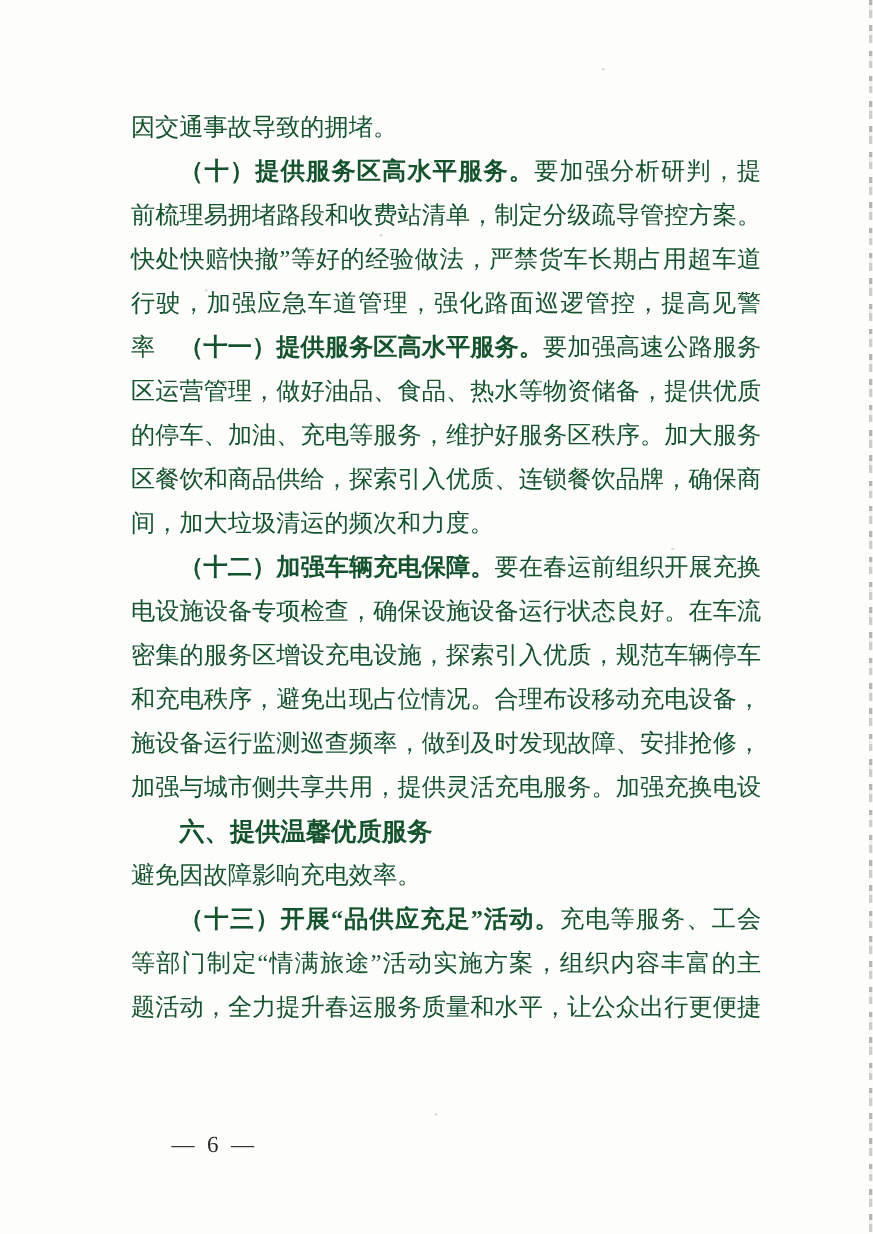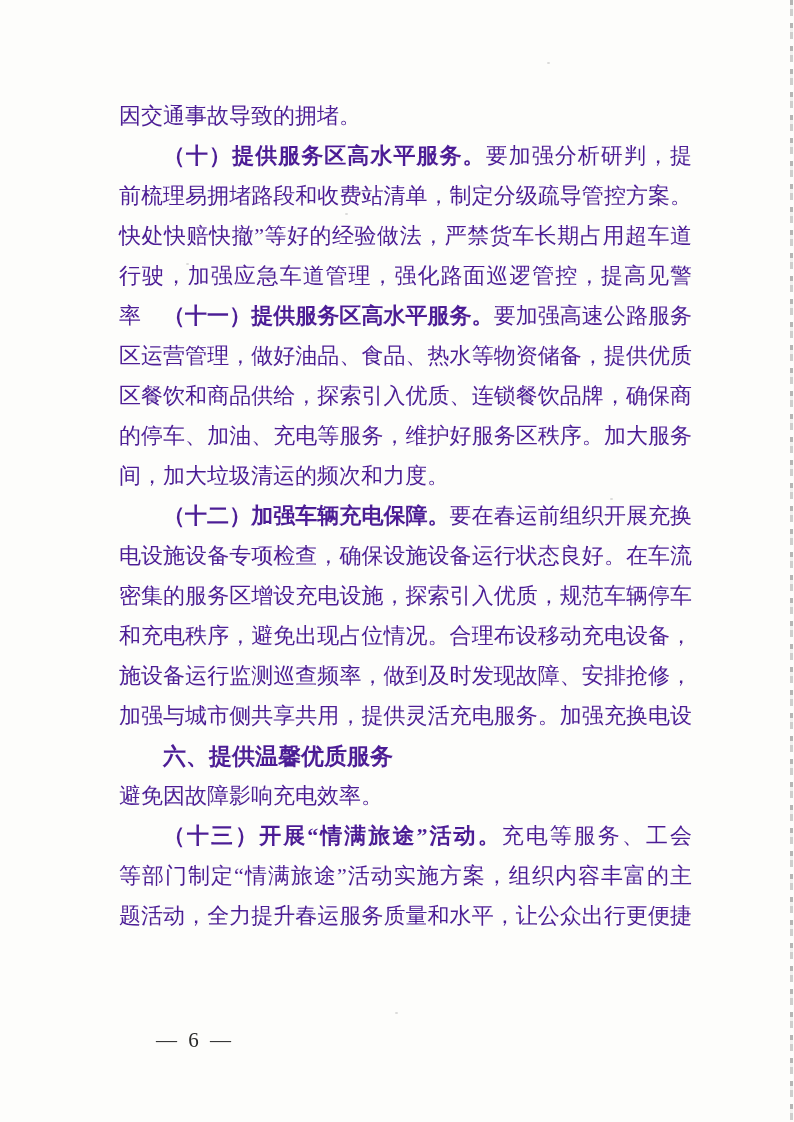--- a/index.html
+++ b/index.html
@@ -18,21 +18,21 @@
   .body-text {
     position: absolute;
     left: 119px;
     top: 96px;
     width: 573px;
   }
   .line {
     height: 40px;
     line-height: 40px;
     font-size: 22px;
-    color: #4c1d95;
+    color: #14532d;
     letter-spacing: 0;
   }
   .line.j {
     text-align: justify;
     text-align-last: justify;
   }
   .line.indent {
     text-indent: 2em;
   }
   .run-body {
@@ -81,32 +81,32 @@
 
 <div class="page">
   <div class="body-text">
       <div class="line"><span class="run-body">因交通事故导致的拥堵。</span></div>
       <div class="line j indent"><span class="run-bold">（十）提供服务区高水平服务。</span><span class="run-body">要加强分析研判，提</span></div>
       <div class="line j"><span class="run-body">前梳理易拥堵路段和收费站清单，制定分级疏导管控方案。</span></div>
       <div class="line j"><span class="run-body">快处快赔快撤”等好的经验做法，严禁货车长期占用超车道</span></div>
       <div class="line j"><span class="run-body">行驶，加强应急车道管理，强化路面巡逻管控，提高见警率。</span></div>
       <div class="line j indent"><span class="run-bold">（十一）提供服务区高水平服务。</span><span class="run-body">要加强高速公路服务</span></div>
       <div class="line j"><span class="run-body">区运营管理，做好油品、食品、热水等物资储备，提供优质</span></div>
+      <div class="line j"><span class="run-body">的停车、加油、充电等服务，维护好服务区秩序。加大服务</span></div>
       <div class="line j"><span class="run-body">区餐饮和商品供给，探索引入优质、连锁餐饮品牌，确保商</span></div>
-      <div class="line j"><span class="run-body">的停车、加油、充电等服务，维护好服务区秩序。加大服务</span></div>
       <div class="line"><span class="run-body">间，加大垃圾清运的频次和力度。</span></div>
       <div class="line j indent"><span class="run-bold">（十二）加强车辆充电保障。</span><span class="run-body">要在春运前组织开展充换</span></div>
       <div class="line j"><span class="run-body">电设施设备专项检查，确保设施设备运行状态良好。在车流</span></div>
       <div class="line j"><span class="run-body">密集的服务区增设充电设施，探索引入优质，规范车辆停车</span></div>
       <div class="line j"><span class="run-body">和充电秩序，避免出现占位情况。合理布设移动充电设备，</span></div>
       <div class="line j"><span class="run-body">施设备运行监测巡查频率，做到及时发现故障、安排抢修，</span></div>
       <div class="line j"><span class="run-body">加强与城市侧共享共用，提供灵活充电服务。加强充换电设</span></div>
       <div class="line indent"><span class="run-hei">六、提供温馨优质服务</span></div>
       <div class="line"><span class="run-body">避免因故障影响充电效率。</span></div>
-      <div class="line j indent"><span class="run-bold">（十三）开展“情满旅途”活动。</span><span class="run-body">充电等服务、工会</span></div>
+      <div class="line j indent"><span class="run-bold">（十三）开展“品供应充足”活动。</span><span class="run-body">充电等服务、工会</span></div>
       <div class="line j"><span class="run-body">等部门制定“情满旅途”活动实施方案，组织内容丰富的主</span></div>
       <div class="line j"><span class="run-body">题活动，全力提升春运服务质量和水平，让公众出行更便捷</span></div>
     </div>
   <div class="page-number">— 6 —</div>
   <div class="scan-artifact"></div>
   <div class="speck" style="left:547px; top:62px;"></div>
   <div class="speck" style="left:345px; top:213px;"></div>
   <div class="speck" style="left:186px; top:263px;"></div>
   <div class="speck" style="left:610px; top:498px;"></div>
   <div class="speck" style="left:395px; top:1012px;"></div>

